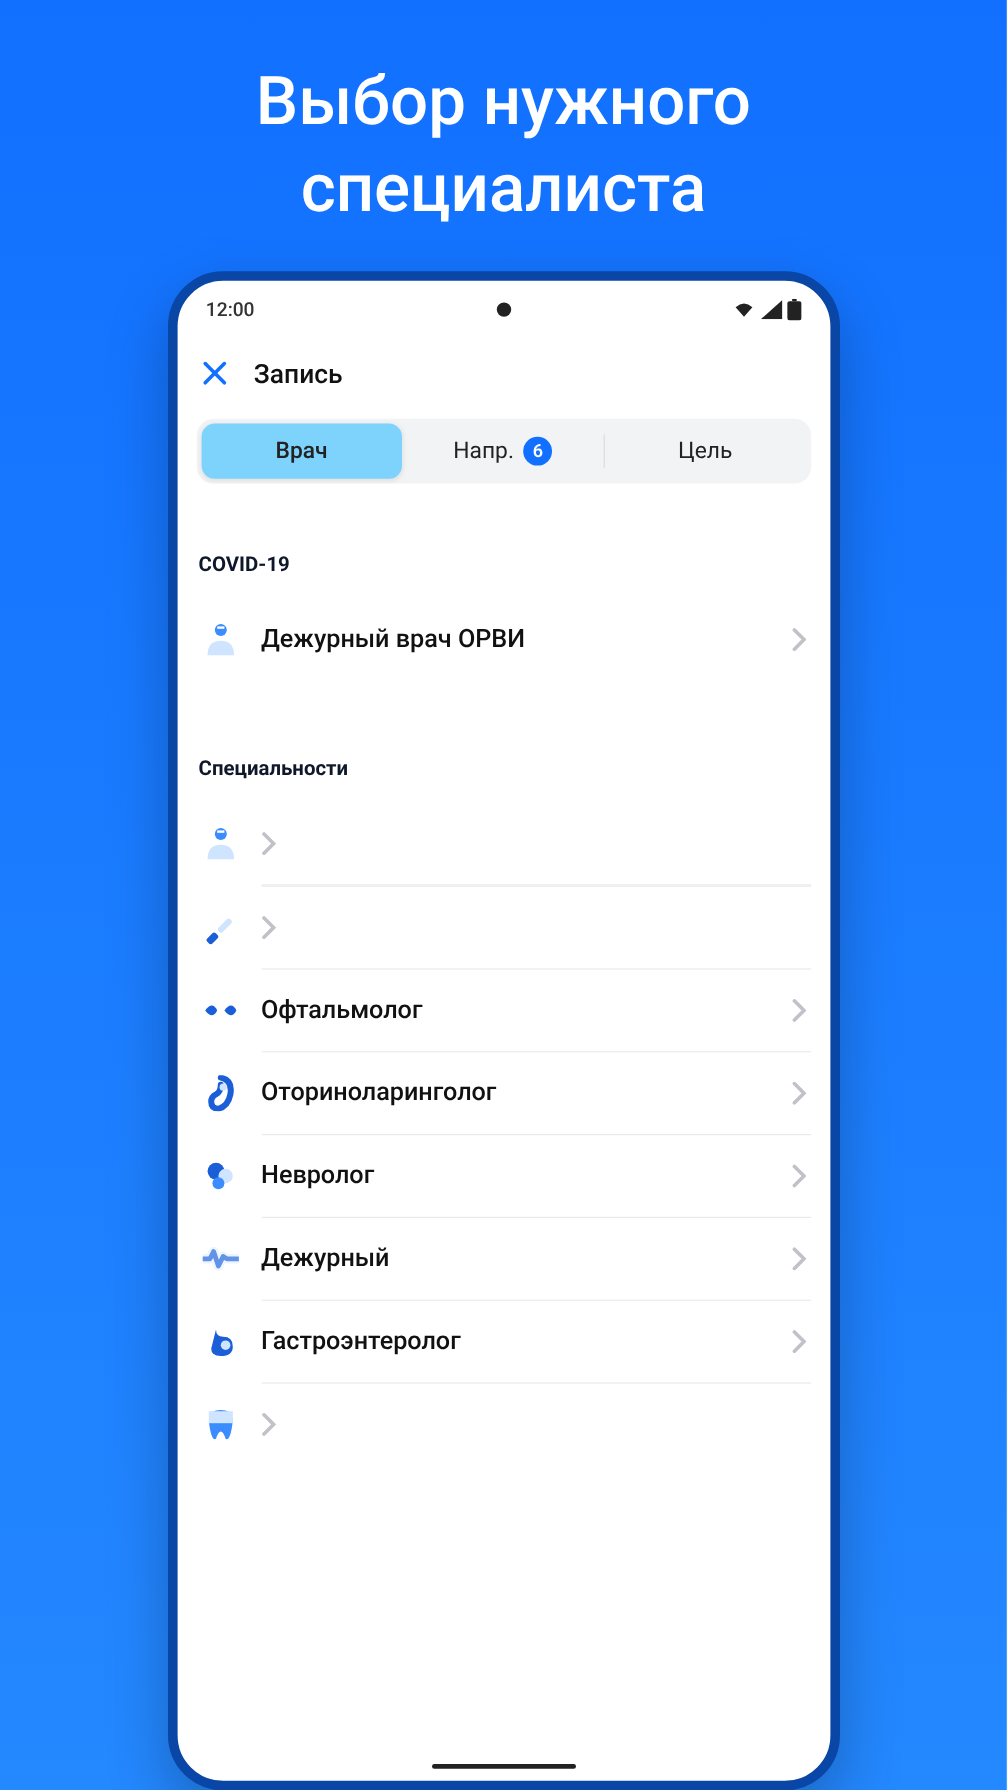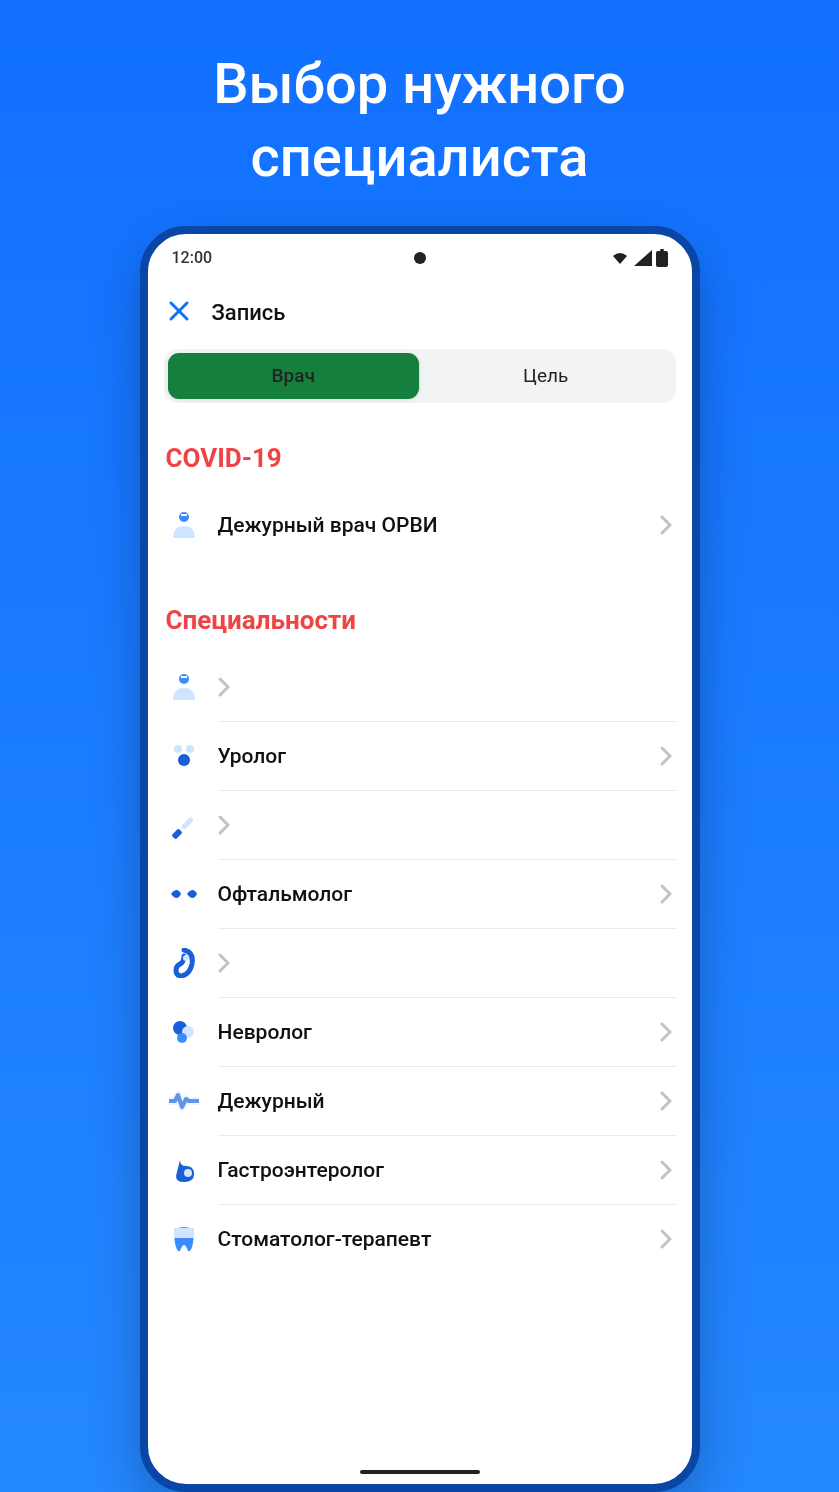--- a/index.html
+++ b/index.html
@@ -72,21 +72,21 @@
       flex: 1;
       display: flex;
       align-items: center;
       justify-content: center;
       gap: 8px;
       font-size: 19px;
       color: #222;
       border-radius: 11px;
     }
     .tab.active {
-      background: #15803d;
+      background: #7dd3fc;
       box-shadow: 0 1px 4px rgba(0,0,0,0.08);
       font-weight: 500;
     }
     .tab-divider {
       width: 1px;
       height: 28px;
       background: #d9dbe0;
       align-self: center;
     }
     .tab-badge {
@@ -94,21 +94,21 @@
       color: #fff;
       border-radius: 50%;
       width: 24px; height: 24px;
       display: flex;
       align-items: center;
       justify-content: center;
       font-size: 15px;
       font-weight: 600;
     }
     .content { padding: 0 16px; overflow-y: auto; height: calc(100% - 48px - 68px - 82px); }
-    .section-title { font-size: 26px; font-weight: 700; color: #ef4444; margin: 16px 0 18px; padding-left: 2px; }
+    .section-title { font-size: 17px; font-weight: 700; color: #0f172a; margin: 34px 0 18px; padding-left: 2px; }
     .list-item {
       display: flex;
       align-items: center;
       padding: 18px 4px;
       gap: 18px;
     }
     .list-item-border { border-bottom: 1px solid #e9eaec; margin-left: 54px; }
     .list-icon { width: 32px; height: 32px; flex-shrink: 0; display: flex; align-items: center; justify-content: center; }
     .list-text { flex: 1; }
     .list-title { font-size: 21px; font-weight: 500; color: #111; }
@@ -157,20 +157,24 @@
         <line x1="3" y1="3" x2="19" y2="19"></line>
         <line x1="19" y1="3" x2="3" y2="19"></line>
       </svg>
     <span class="app-title">Запись</span>
   </div>
 
   <div class="tabs">
     <div class="tab active">
       <span>Врач</span>
     </div>
+    <div class="tab">
+      <span>Напр.</span>
+      <span class="tab-badge">6</span>
+    </div>
     <div class="tab-divider"></div>
     <div class="tab">
       <span>Цель</span>
     </div>
   </div>
 
   <div class="content">
     <div class="section-title">COVID-19</div>
 
     <div class="list-item">
@@ -200,35 +204,20 @@
             <rect x="12" y="4" width="6" height="2" fill="#fff"></rect>
             <path d="M4 28 Q4 16 15 16 Q26 16 26 28 Z" fill="#cfe4ff"></path>
           </svg>
       </span>
       <svg class="chevron" width="12" height="20" viewBox="0 0 12 20" fill="none" stroke="currentColor" stroke-width="3" stroke-linecap="round">
           <polyline points="2,2 10,10 2,18"></polyline>
         </svg>
     </div>
     <div class="list-item-border"></div>
 
-    <div class="list-item">
-      <span class="list-icon">
-        <svg width="28" height="28" viewBox="0 0 28 28">
-            <circle cx="8" cy="7" r="4" fill="#cfe4ff"></circle>
-            <circle cx="20" cy="7" r="4" fill="#cfe4ff"></circle>
-            <circle cx="14" cy="18" r="6" fill="#1a5ed8"></circle>
-          </svg>
-      </span>
-      <div class="list-text">
-        <div class="list-title">Уролог</div>
-      </div>
-      <svg class="chevron" width="12" height="20" viewBox="0 0 12 20" fill="none" stroke="currentColor" stroke-width="3" stroke-linecap="round">
-          <polyline points="2,2 10,10 2,18"></polyline>
-        </svg>
-    </div>
     <div class="list-item-border"></div>
 
     <div class="list-item">
       <span class="list-icon">
         <svg width="28" height="28" viewBox="0 0 28 28">
             <rect x="2" y="20" width="10" height="6" rx="2" fill="#1a5ed8" transform="rotate(-45 7 23)"></rect>
             <rect x="10" y="10" width="14" height="5" rx="2" fill="#cfe4ff" transform="rotate(-45 17 12)"></rect>
           </svg>
       </span>
       <svg class="chevron" width="12" height="20" viewBox="0 0 12 20" fill="none" stroke="currentColor" stroke-width="3" stroke-linecap="round">
@@ -253,20 +242,23 @@
     </div>
     <div class="list-item-border"></div>
 
     <div class="list-item">
       <span class="list-icon">
         <svg width="24" height="30" viewBox="0 0 24 30">
             <path d="M12 2 Q22 4 20 16 Q18 26 10 28 Q4 28 4 22 Q4 18 8 16 Q12 14 12 8" fill="none" stroke="#1a5ed8" stroke-width="5" stroke-linecap="round"></path>
             <circle cx="14" cy="10" r="3" fill="#cfe4ff"></circle>
           </svg>
       </span>
+      <div class="list-text">
+        <div class="list-title">Оториноларинголог</div>
+      </div>
       <svg class="chevron" width="12" height="20" viewBox="0 0 12 20" fill="none" stroke="currentColor" stroke-width="3" stroke-linecap="round">
           <polyline points="2,2 10,10 2,18"></polyline>
         </svg>
     </div>
     <div class="list-item-border"></div>
 
     <div class="list-item">
       <span class="list-icon">
         <svg width="28" height="28" viewBox="0 0 28 28">
             <circle cx="10" cy="10" r="7" fill="#1a5ed8"></circle>
@@ -315,23 +307,20 @@
     </div>
     <div class="list-item-border"></div>
 
     <div class="list-item">
       <span class="list-icon">
         <svg width="26" height="28" viewBox="0 0 26 28">
             <path d="M5 4 Q13 0 21 4 Q24 8 22 18 Q20 28 17 26 Q15 20 13 20 Q11 20 9 26 Q6 28 4 18 Q2 8 5 4 Z" fill="#3a8cff"></path>
             <rect x="3" y="3" width="20" height="10" fill="#cfe4ff"></rect>
           </svg>
       </span>
-      <div class="list-text">
-        <div class="list-title">Стоматолог-терапевт</div>
-      </div>
       <svg class="chevron" width="12" height="20" viewBox="0 0 12 20" fill="none" stroke="currentColor" stroke-width="3" stroke-linecap="round">
           <polyline points="2,2 10,10 2,18"></polyline>
         </svg>
     </div>
 
   </div>
 
   <div class="home-indicator"></div>
 </div>
 

